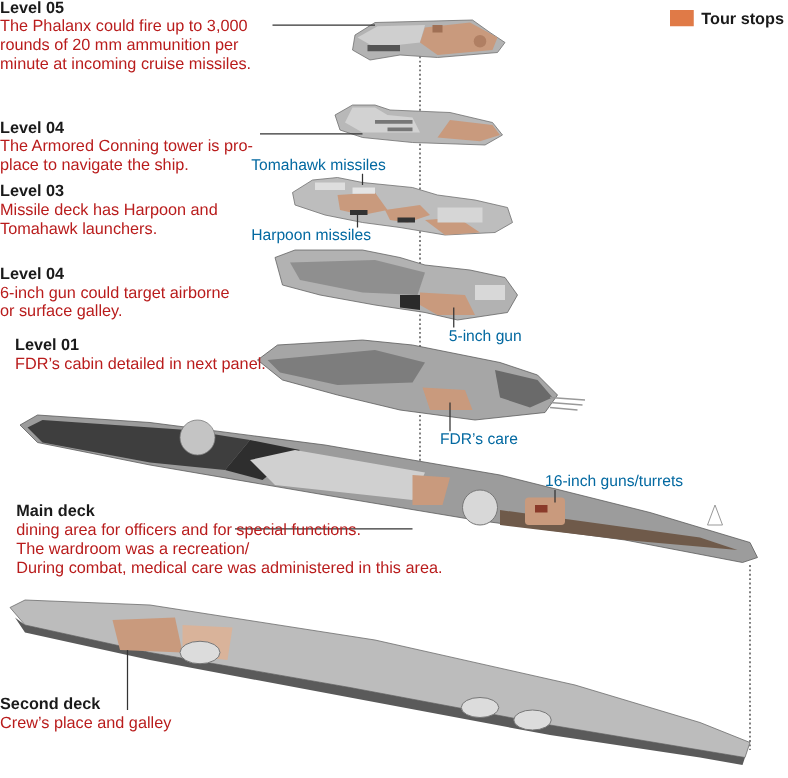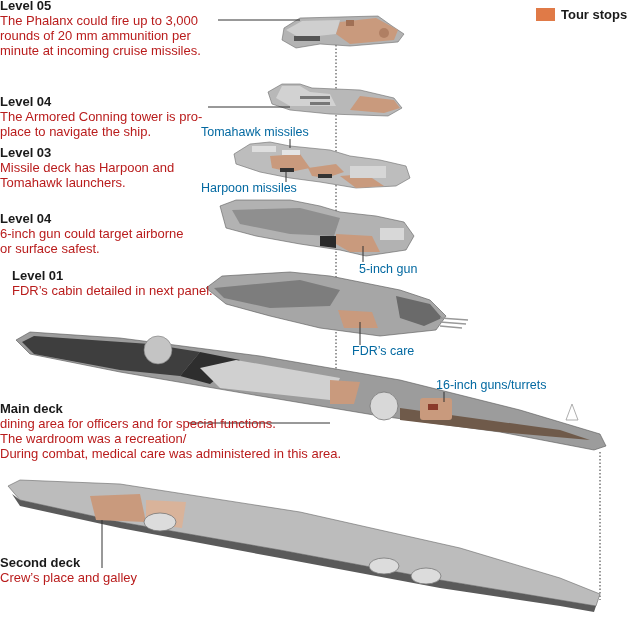--- a/index.html
+++ b/index.html
@@ -126,29 +126,29 @@
 
 <div class="abs" style="left:0; top:145px;">
   <div class="lvl-title">Level  03</div>
   <div class="lvl-desc">Missile deck has Harpoon and</div>
   <div class="lvl-desc">Tomahawk launchers.</div>
 </div>
 
 <div class="abs" style="left:0; top:211px;">
   <div class="lvl-title">Level  04</div>
   <div class="lvl-desc">6-inch gun could target airborne</div>
-  <div class="lvl-desc">or surface safest.</div>
+  <div class="lvl-desc">or surface galley.</div>
 </div>
 
 <div class="abs" style="left:12px; top:268px;">
   <div class="lvl-title">Level  01</div>
   <div class="lvl-desc">FDR’s cabin detailed in next panel.</div>
 </div>
 
-<div class="abs" style="left:0; top:401px;">
+<div class="abs" style="left:0; top:401px;padding-left:13px;">
   <div class="lvl-title">Main deck</div>
   <div class="lvl-desc">dining area for officers and for special functions.</div>
   <div class="lvl-desc">The wardroom was a recreation/</div>
   <div class="lvl-desc">During combat, medical care was administered in this area.</div>
 </div>
 
 <div class="abs" style="left:0; top:555px;">
   <div class="lvl-title">Second deck</div>
   <div class="lvl-desc">Crew’s place and galley</div>
 </div>

